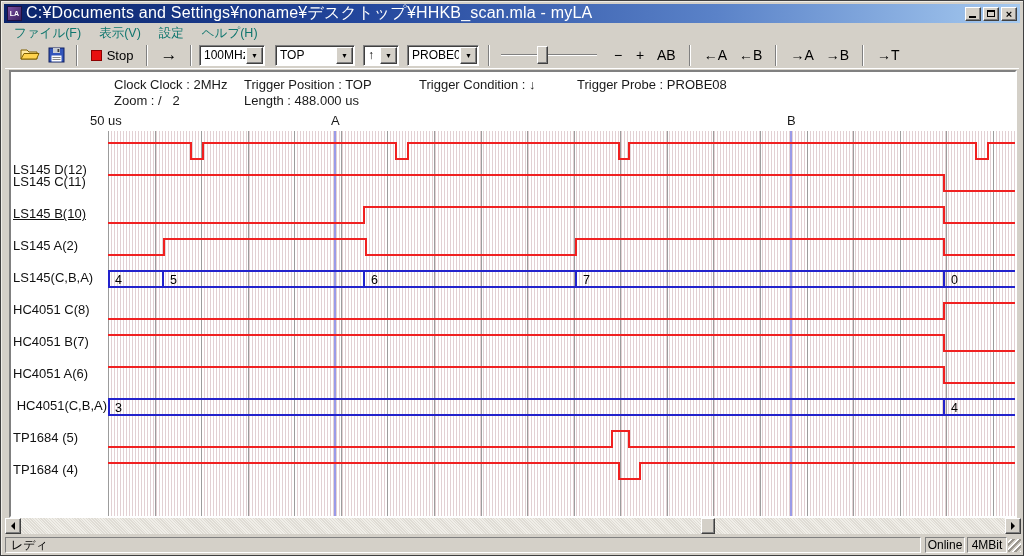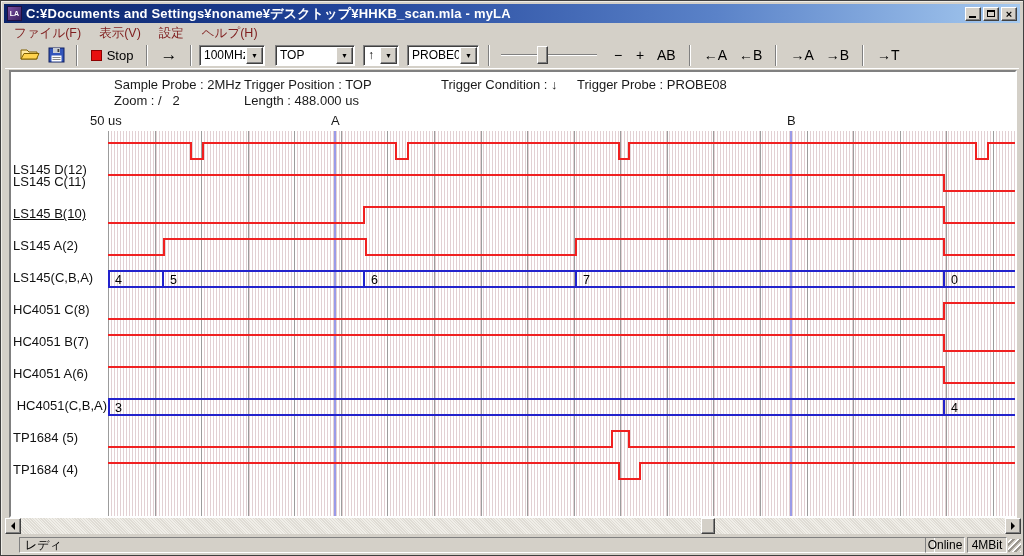--- a/index.html
+++ b/index.html
@@ -8,32 +8,32 @@
   .window{ position:relative; width:1024px; height:556px; background:#d4d0c8;
            border:1px solid #404040; box-shadow:inset 1px 1px 0 #efede7; overflow:hidden; }
 
   
   .titlebar{ position:absolute; left:3px; top:3px; right:3px; height:19px;
     background:linear-gradient(90deg,#0a246a 0%,#23469c 35%,#5a82c8 70%,#a6caf0 100%);
     display:flex; align-items:center; padding:0 2px; }
   .app-icon{ width:15px; height:15px; margin:0 4px 0 1px; background:linear-gradient(135deg,#7a4ea0,#3a2060);
     border:1px solid #201040; color:#fff; font-size:7px; font-weight:bold;
     display:flex; align-items:center; justify-content:center; }
-  .title-text{ color:#fff; font-size:13px; font-weight:bold; white-space:nowrap; overflow:hidden; flex:1; letter-spacing:.2px;}
+  .title-text{ color:#fff; font-size:16px; font-weight:normal; white-space:nowrap; overflow:hidden; flex:1; letter-spacing:.2px;}
   .win-btns{ display:flex; gap:2px; margin-right:1px; }
   .wbtn{ width:16px; height:14px; background:#d4d0c8; border:1px solid;
     border-color:#ffffff #404040 #404040 #ffffff; box-shadow:inset -1px -1px 0 #808080;
     display:flex; align-items:center; justify-content:center; position:relative; }
   .g-min{ position:absolute; left:3px; bottom:2px; width:7px; height:2px; background:#000; }
   .g-max{ width:8px; height:7px; border:1px solid #000; border-top-width:2px; }
   .g-close{ font-size:11px; font-weight:bold; color:#000; line-height:10px; }
 
   
   .menubar{ position:absolute; left:4px; top:23px; right:4px; height:18px; display:flex; align-items:center; }
-  .menu-item{ padding:1px 9px; font-size:12.5px; color:#7f1d1d; }
+  .menu-item{ padding:1px 9px; font-size:12.5px; color:#0f766e; }
 
   
   .toolbar{ position:absolute; left:4px; top:41px; right:4px; height:27px; display:flex; align-items:center;
             border-bottom:1px solid #fff; padding-left:12px; }
   .tb-sep{ width:2px; height:21px; border-left:1px solid #808080; border-right:1px solid #fff; margin:0 7px; }
   .tb-btn{ background:transparent; border:1px solid transparent; display:flex; align-items:center; justify-content:center;
            height:24px; color:#000; }
   .tb-icon{ width:26px; }
   .tb-stop{ width:54px; gap:5px; font-size:13px; }
   .stop-sq{ width:11px; height:11px; background:#e81010; border:1px solid #8c0000; }
@@ -75,21 +75,21 @@
   .sc-left{ left:0; } .sc-right{ right:0; }
   .tri-l{ width:0; height:0; border:4px solid transparent; border-right-color:#000; margin-left:-4px; }
   .tri-r{ width:0; height:0; border:4px solid transparent; border-left-color:#000; margin-right:-4px; }
   .sc-thumb{ position:absolute; left:696px; top:0; width:14px; height:16px; background:#d4d0c8; border:1px solid;
              border-color:#fff #404040 #404040 #fff; box-shadow:inset -1px -1px 0 #808080; }
 
   
   .statusbar{ position:absolute; left:2px; right:2px; top:536px; height:17px; }
   .sb-panel{ position:absolute; top:0; height:16px; border:1px solid; border-color:#808080 #fff #fff #808080;
              font-size:12px; color:#000; padding:0 5px; display:flex; align-items:center; }
-  .sb-main{ left:16px; width:916px; }
+  .sb-main{ left:2px; width:916px; }
   .sb-online{ left:922px; width:40px; justify-content:center; }
   .sb-mem{ left:964px; width:40px; justify-content:center; }
   .sb-grip{ position:absolute; right:0; top:2px; width:13px; height:13px;
             background:repeating-linear-gradient(135deg, transparent 0 2px, #ffffff 2px 3px, #9a968e 3px 5px); }
 </style>
 </head>
 <body>
 
 <div class="window">
 
@@ -175,23 +175,23 @@
     <button class="tb-btn tb-txt">←A</button>
     <button class="tb-btn tb-txt">←B</button>
     <div class="tb-sep"></div>
     <button class="tb-btn tb-txt">→A</button>
     <button class="tb-btn tb-txt">→B</button>
     <div class="tb-sep"></div>
     <button class="tb-btn tb-txt">→T</button>
   </div>
 
   <div class="client">
-    <span class="info-text" style="left:103px; top:5px">Sample Probe : 2MHz</span>
+    <span class="info-text" style="left:103px; top:5px">Clock Clock : 2MHz</span>
     <span class="info-text" style="left:233px; top:5px">Trigger Position : TOP</span>
-    <span class="info-text" style="left:430px; top:5px">Trigger Condition : ↓</span>
+    <span class="info-text" style="left:408px; top:5px">Trigger Condition : ↓</span>
     <span class="info-text" style="left:566px; top:5px">Trigger Probe : PROBE08</span>
     <span class="info-text" style="left:103px; top:21px">Zoom : /   2</span>
     <span class="info-text" style="left:233px; top:21px">Length : 488.000 us</span>
 
     <div class="scale-label">50 us</div>
     <div class="cursor-label" style="left: 320.064px;">A</div>
     <div class="cursor-label" style="left: 776.054px;">B</div>
 
     <div id="gutter">
         <div class="ch-label" style="top: 70px; margin-top: 20px;">LS145 D(12)</div>

